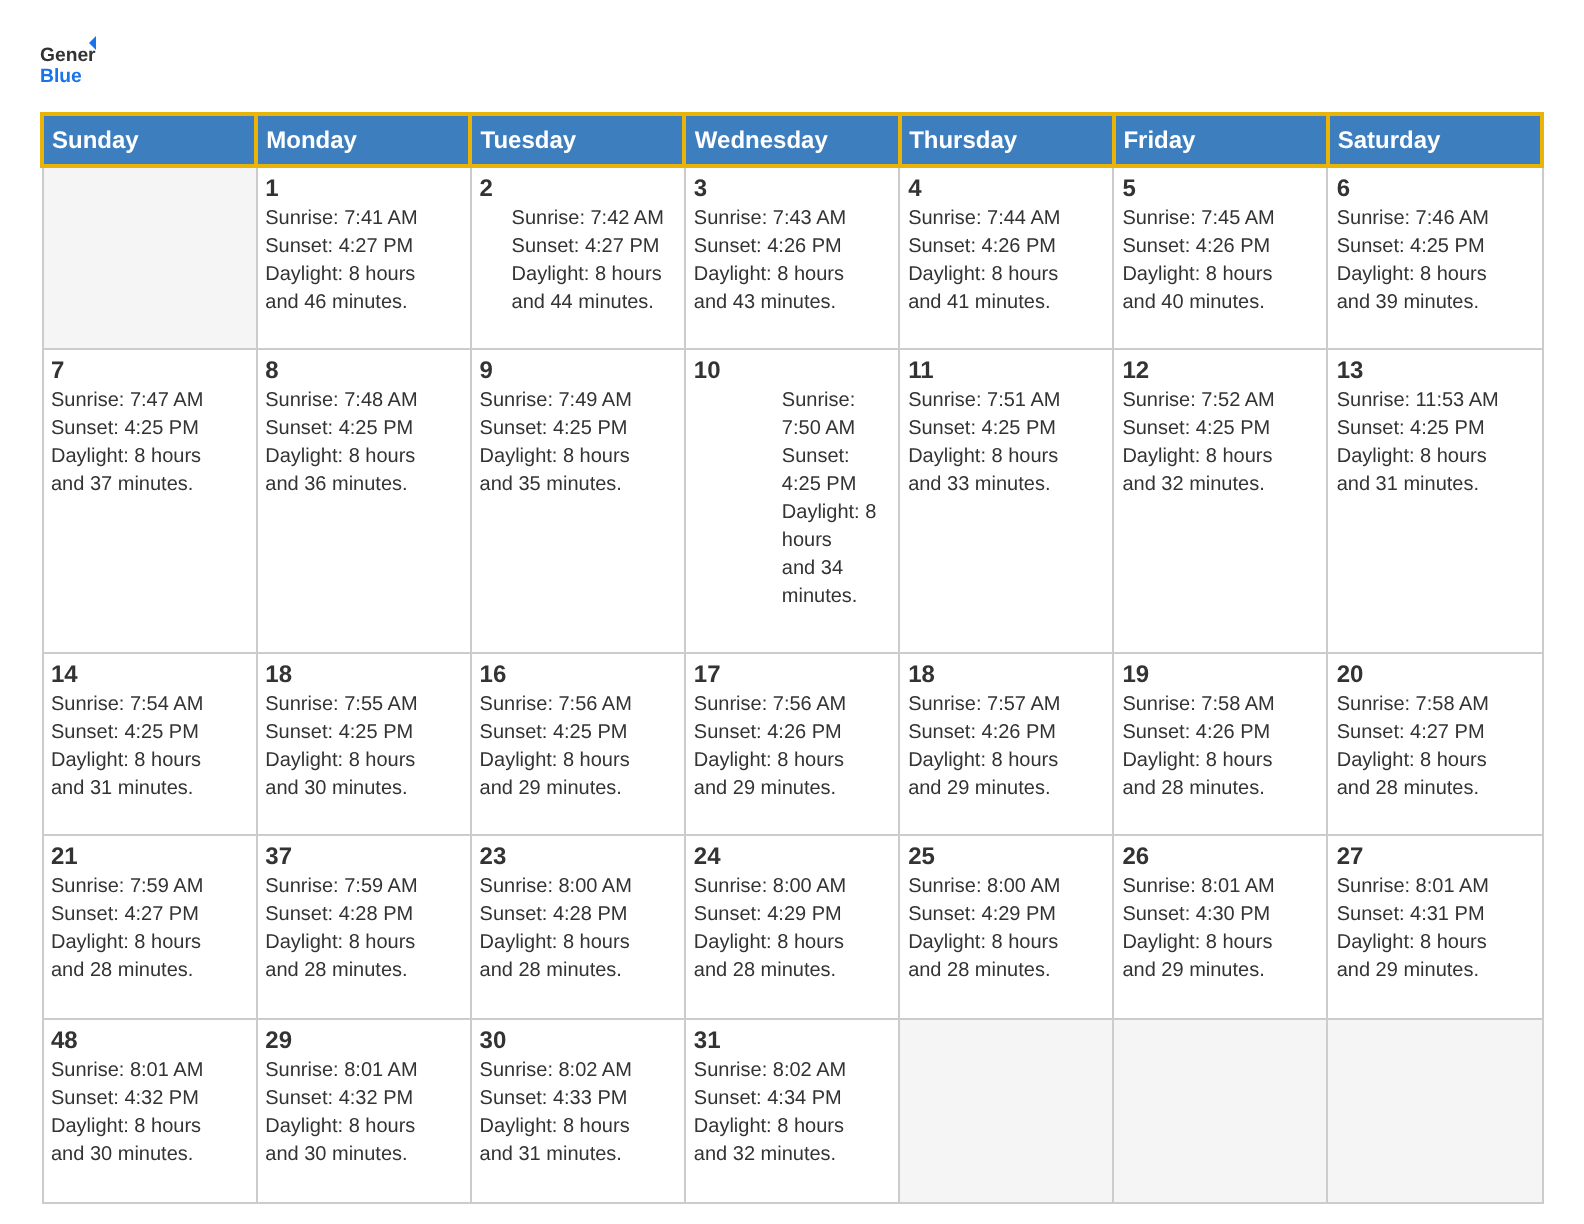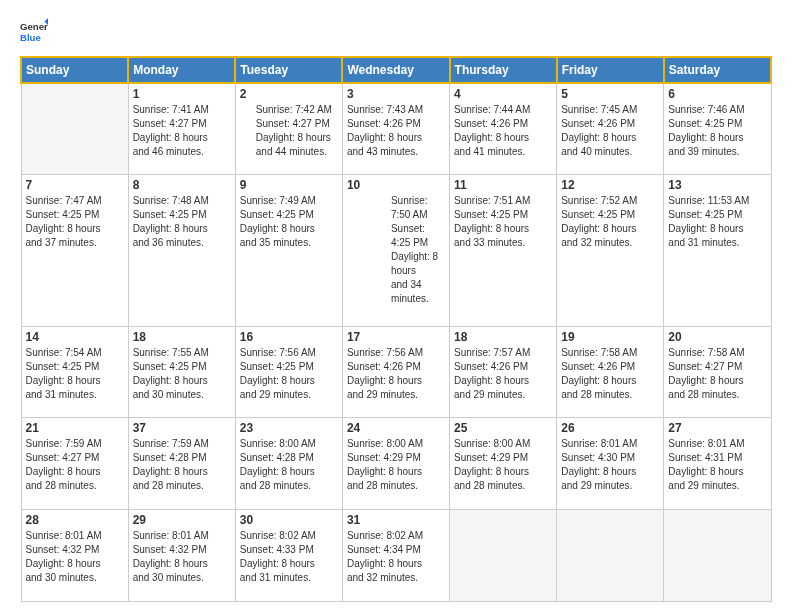--- a/index.html
+++ b/index.html
@@ -310,21 +310,21 @@
           <td>
             <span class="day-number">27</span>
             <div class="day-info" style="white-space: pre-line;">Sunrise: 8:01 AM
 Sunset: 4:31 PM
 Daylight: 8 hours
 and 29 minutes.</div>
           </td>
         </tr>
         <tr>
           <td>
-            <span class="day-number">28</span>
+            <span class="day-number">48</span>
             <div class="day-info" style="white-space: pre-line;">Sunrise: 8:01 AM
 Sunset: 4:32 PM
 Daylight: 8 hours
 and 30 minutes.</div>
           </td>
           <td>
             <span class="day-number">29</span>
             <div class="day-info" style="white-space: pre-line;">Sunrise: 8:01 AM
 Sunset: 4:32 PM
 Daylight: 8 hours

